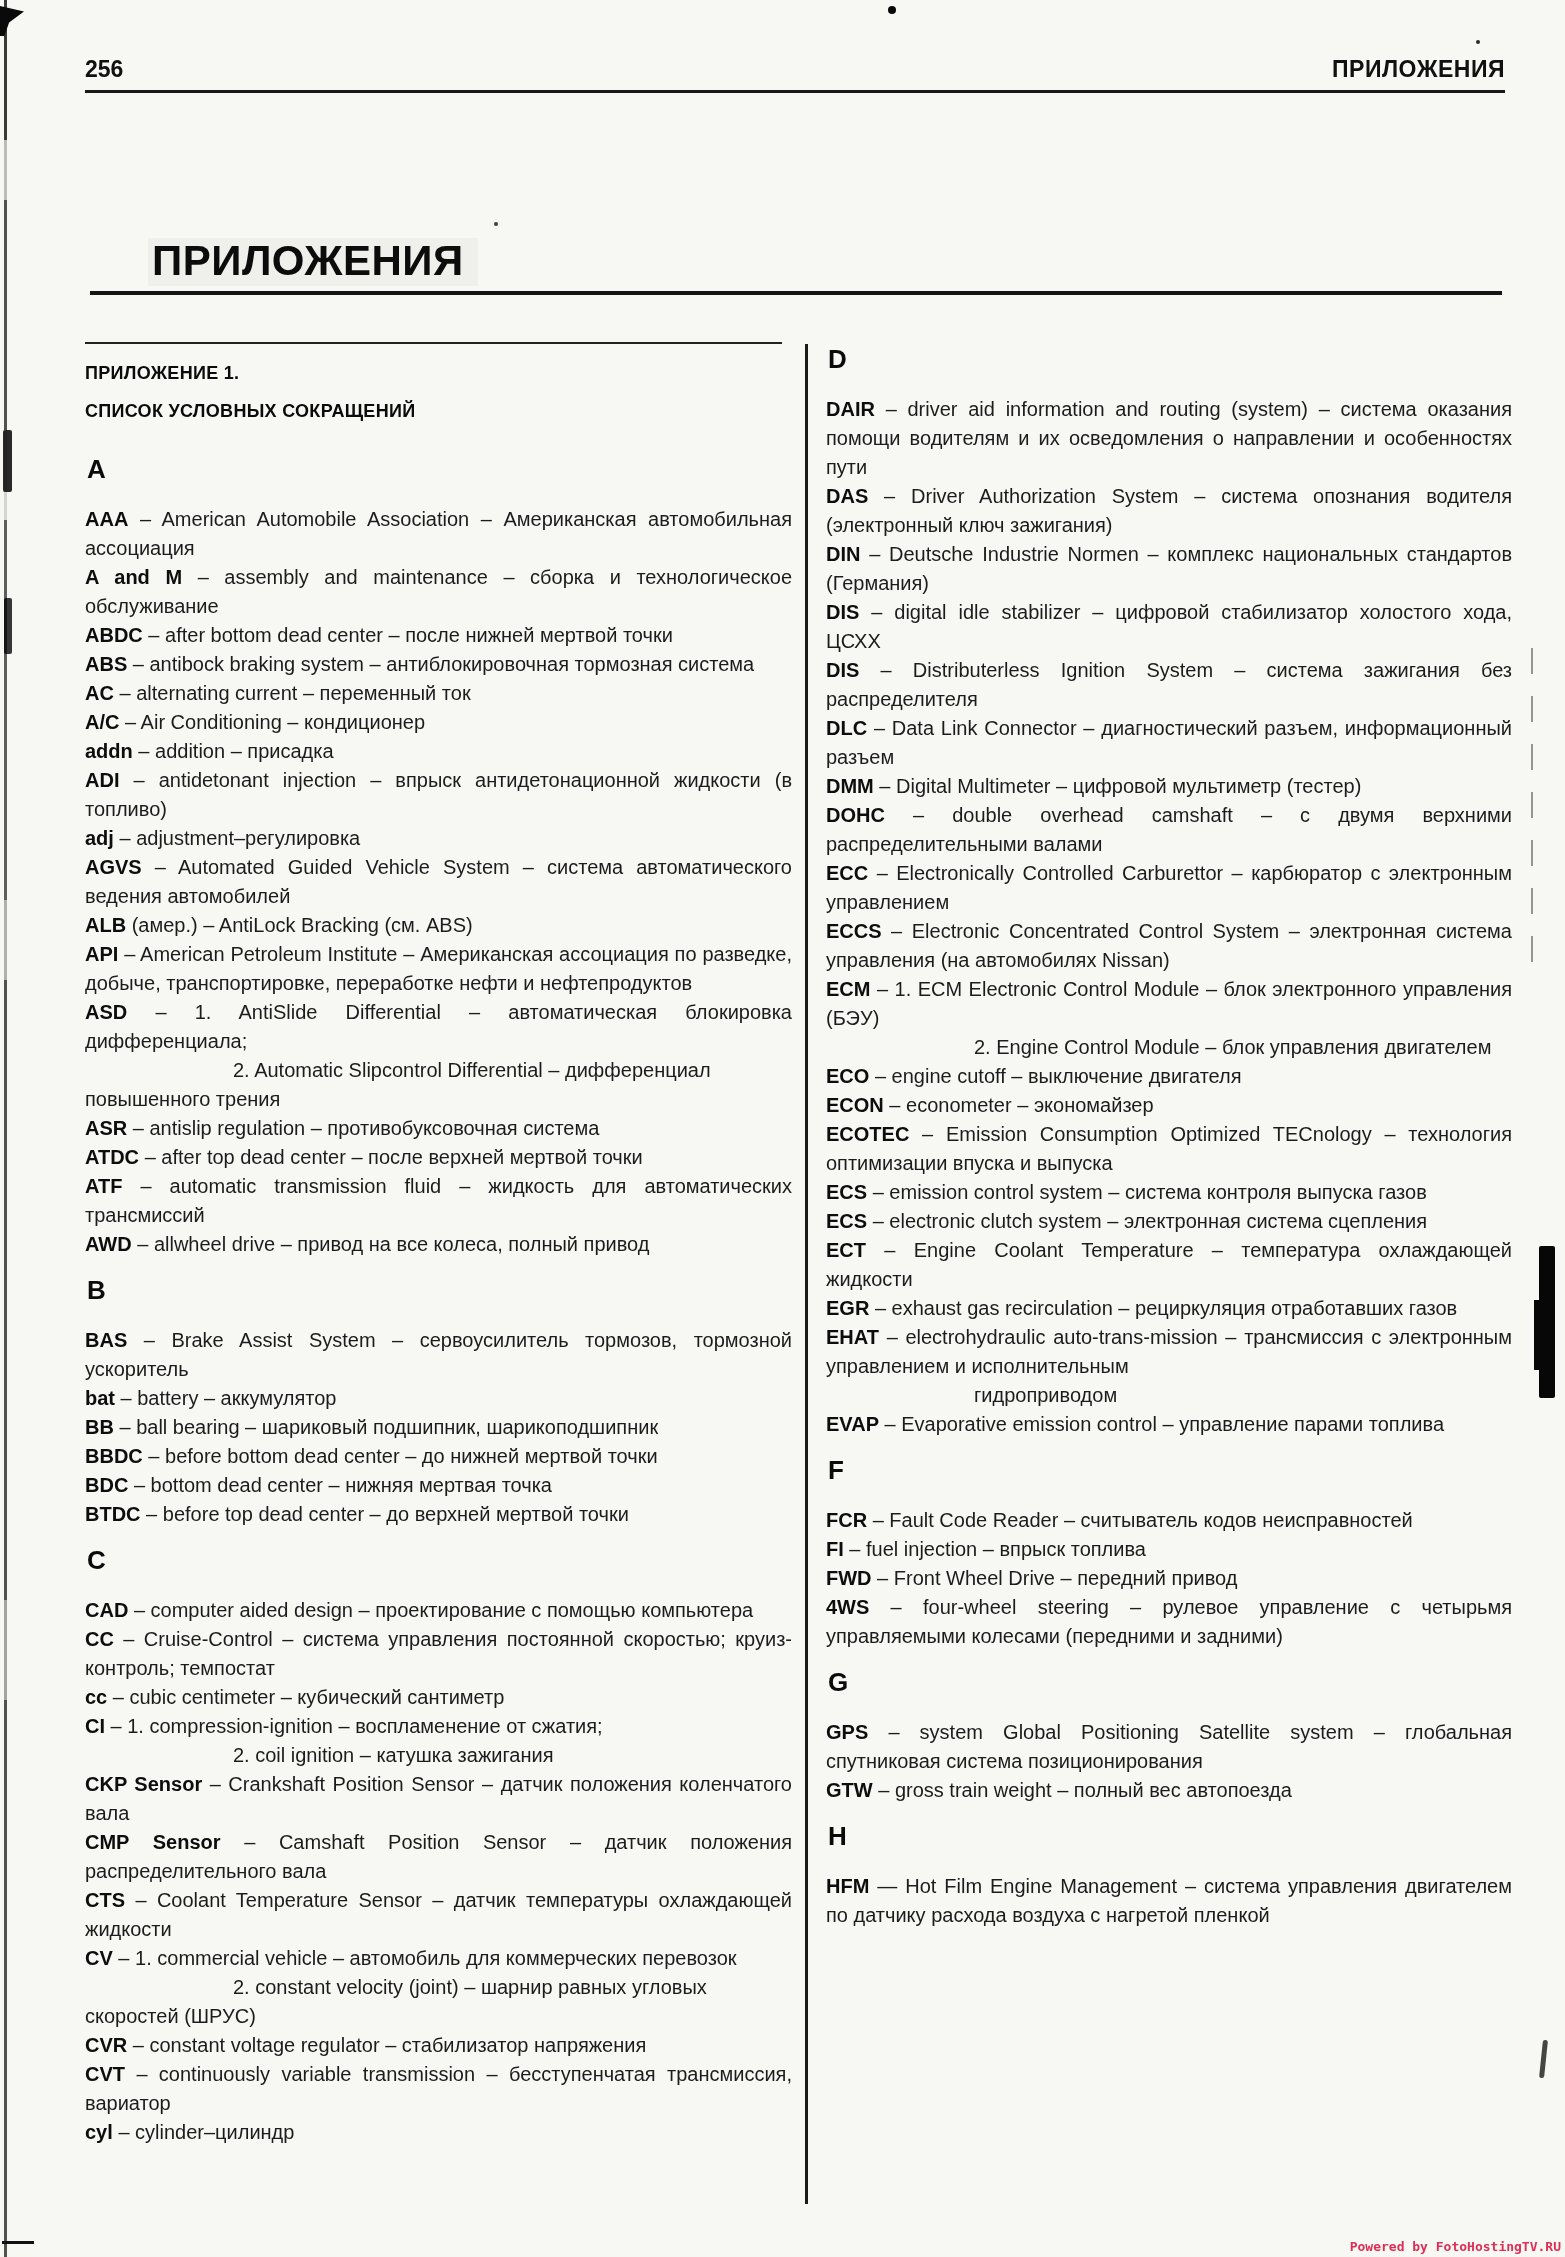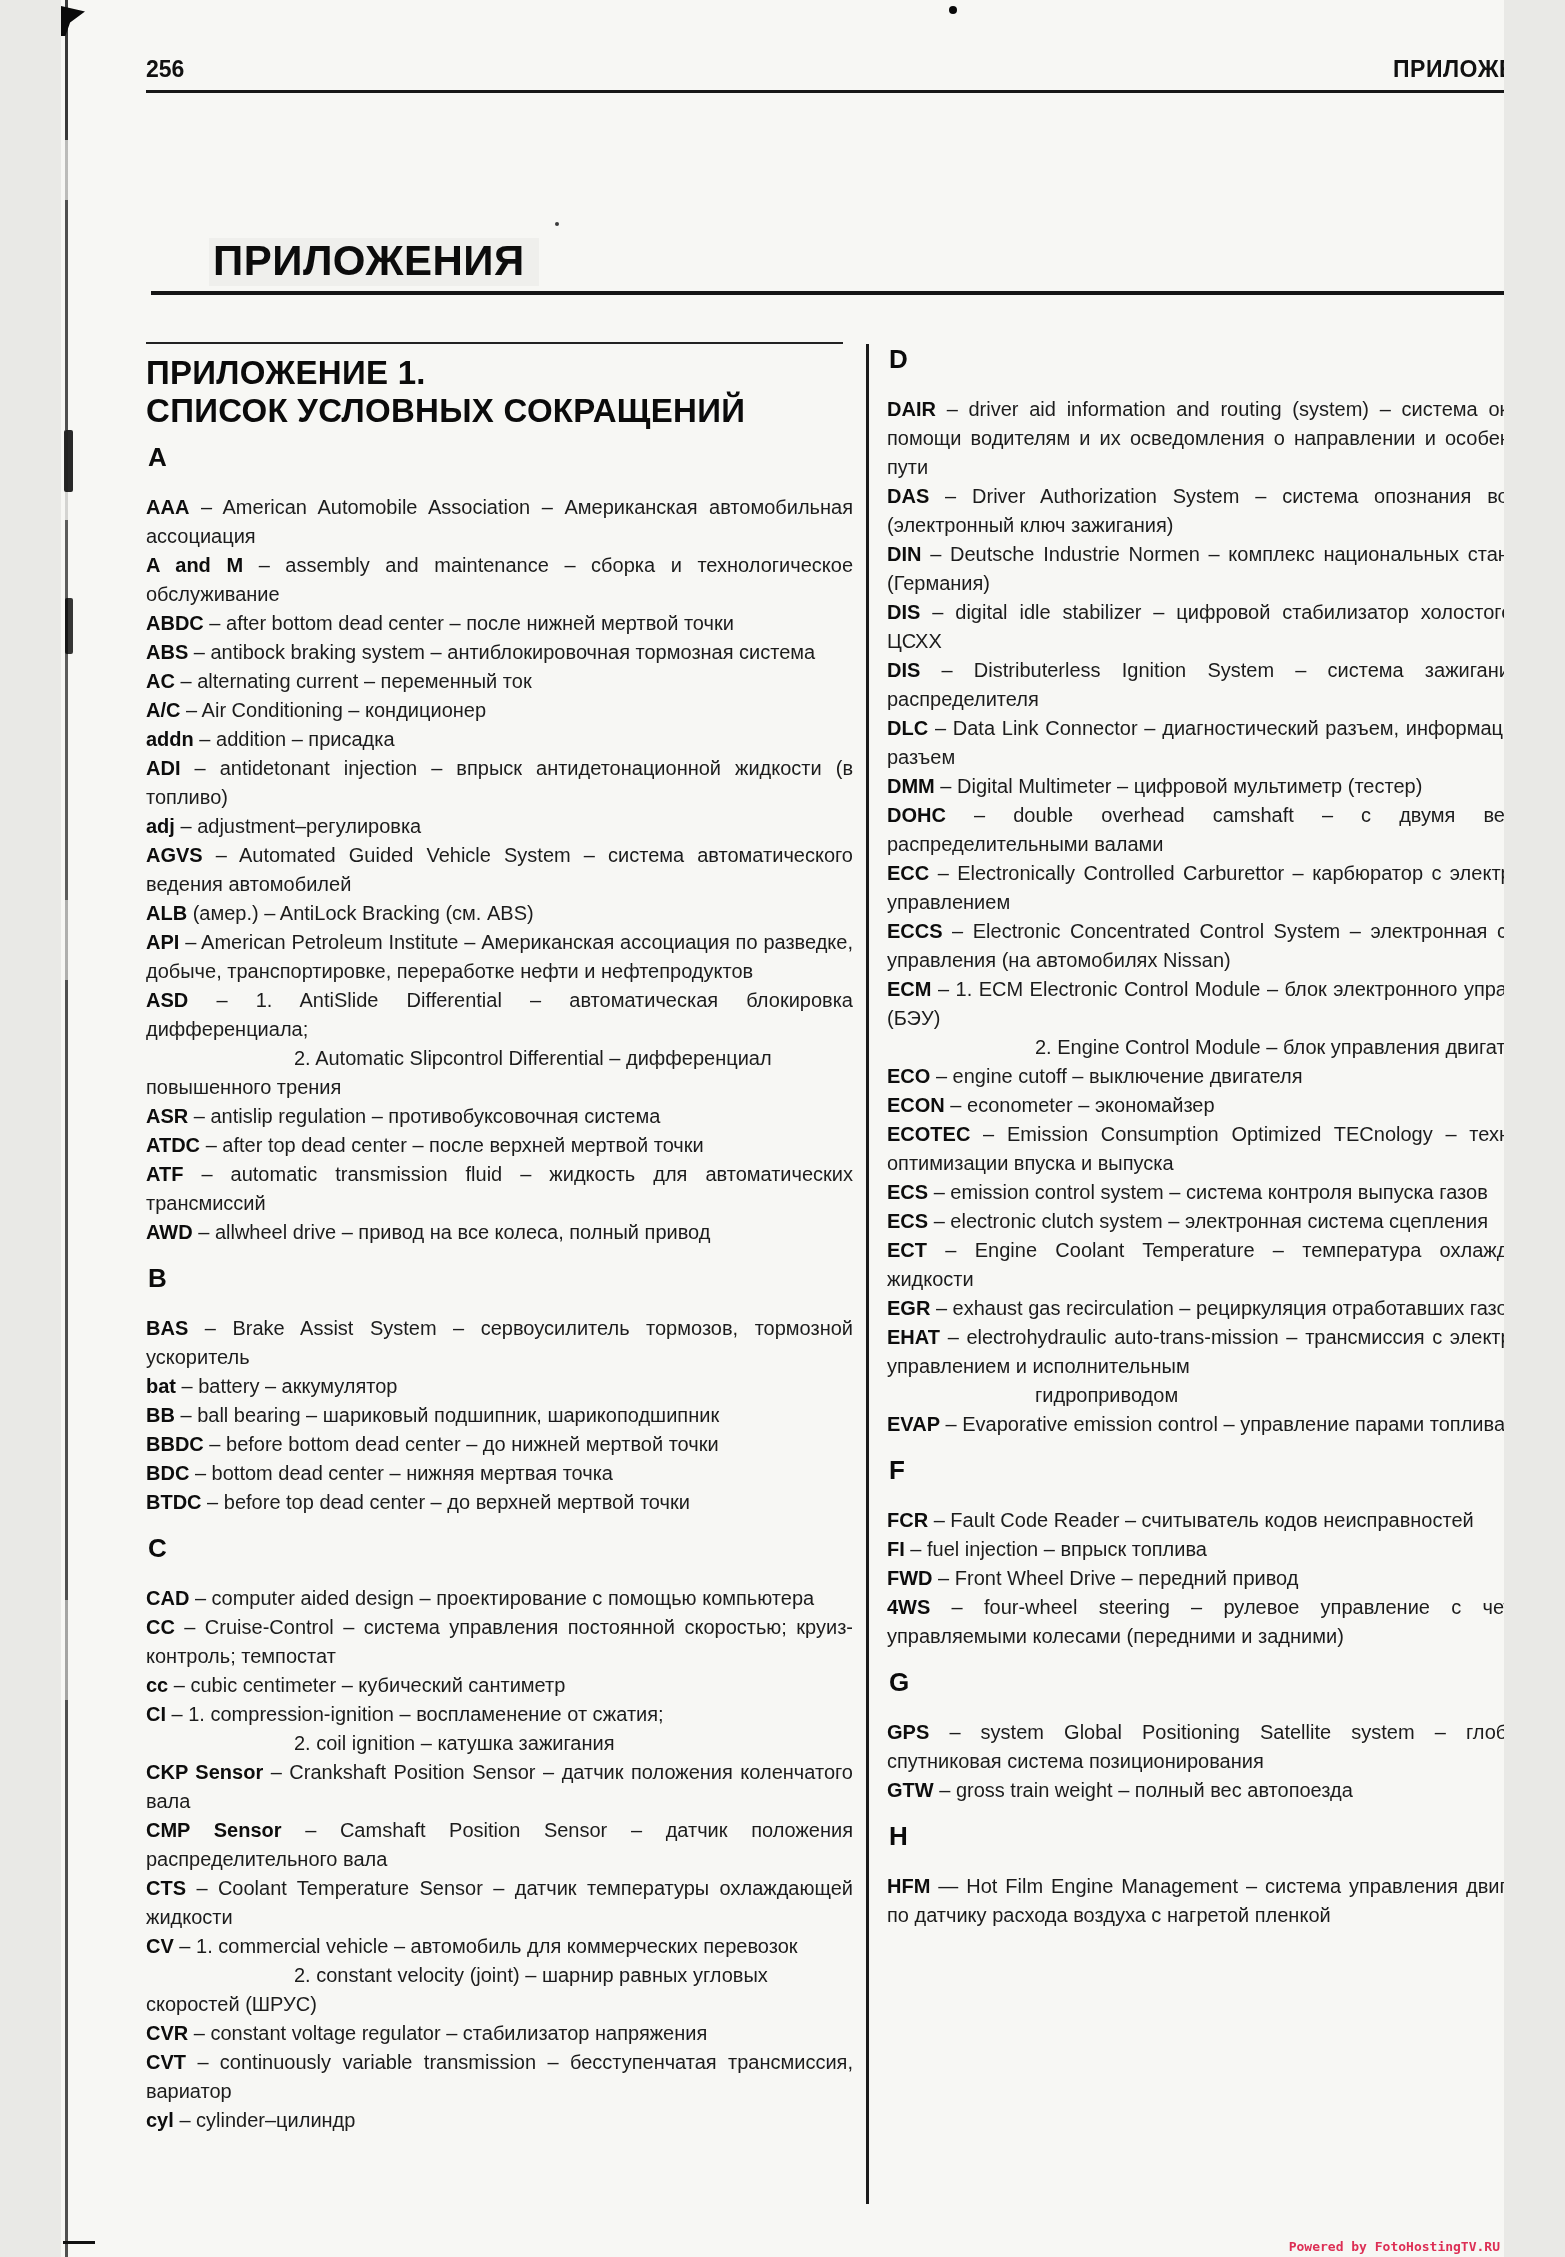--- a/index.html
+++ b/index.html
@@ -1,39 +1,39 @@
 <!DOCTYPE html>
 <html><head>
 <meta charset="utf-8">
 <style>
   html,body{margin:0;padding:0;background:#e9e9e6;}
   .page{
     position:relative;
-    width:1443px;height:2257px;
+    width:1565px;height:2257px;
     margin:0 auto;
     background:#f7f7f4;
     overflow:hidden;
     font-family:"Liberation Sans", sans-serif;
     color:#1a1a1a;
   }
   
   .running-header{position:absolute;left:85px;top:56px;width:1420px;height:30px;}
   .pagenum{position:absolute;left:0;top:0;font-size:23px;font-weight:700;color:#111;}
   .rh-title{position:absolute;right:0;top:0;font-size:23px;font-weight:700;color:#111;letter-spacing:.5px;}
   .header-rule{position:absolute;left:85px;top:90px;width:1420px;height:3px;background:#181818;}
   
   .page-title{position:absolute;left:148px;top:238px;margin:0;font-size:42px;line-height:46px;font-weight:700;color:#0c0c0c;letter-spacing:.5px;background:#efefec;padding:0 14px 2px 4px;}
   .title-rule{position:absolute;left:90px;top:291px;width:1412px;height:4px;background:#151515;}
   
   .col{position:absolute;top:338px;}
   .col-left{left:85px;width:707px;}
   .col-right{left:826px;width:686px;}
   .divider{position:absolute;left:805px;top:344px;width:3px;height:1860px;background:#1b1b1b;}
   .col-head-rule{width:697px;height:2px;background:#222;margin:4px 0 10px 0;}
-  .col-heading{font-size:33px;font-weight:700;line-height:38px;color:#0b0b0b;margin-bottom:12px;letter-spacing:.3px;}
+  .col-heading{font-size:18px;font-weight:700;line-height:38px;color:#0b0b0b;margin-bottom:24px;letter-spacing:.3px;}
   .letter{font-size:26px;font-weight:700;color:#0b0b0b;margin:16px 0 20px 2px;}
   .section:first-child .letter{margin-top:6px;}
   .entry{margin:0;font-size:20px;line-height:29px;text-align:justify;color:#1c1c1c;}
   .entry .abbr{font-weight:700;color:#0d0d0d;}
   .entry.cont{text-indent:148px;text-align:left;}
   
   .watermark{position:absolute;right:4px;bottom:3px;font-family:"DejaVu Sans Mono", monospace;font-size:13px;font-weight:700;color:#dd2f55;letter-spacing:0;margin-left:28px;}
   
   .edge-line{position:absolute;left:4px;top:0;width:3px;height:100%;
     background:repeating-linear-gradient(180deg,

